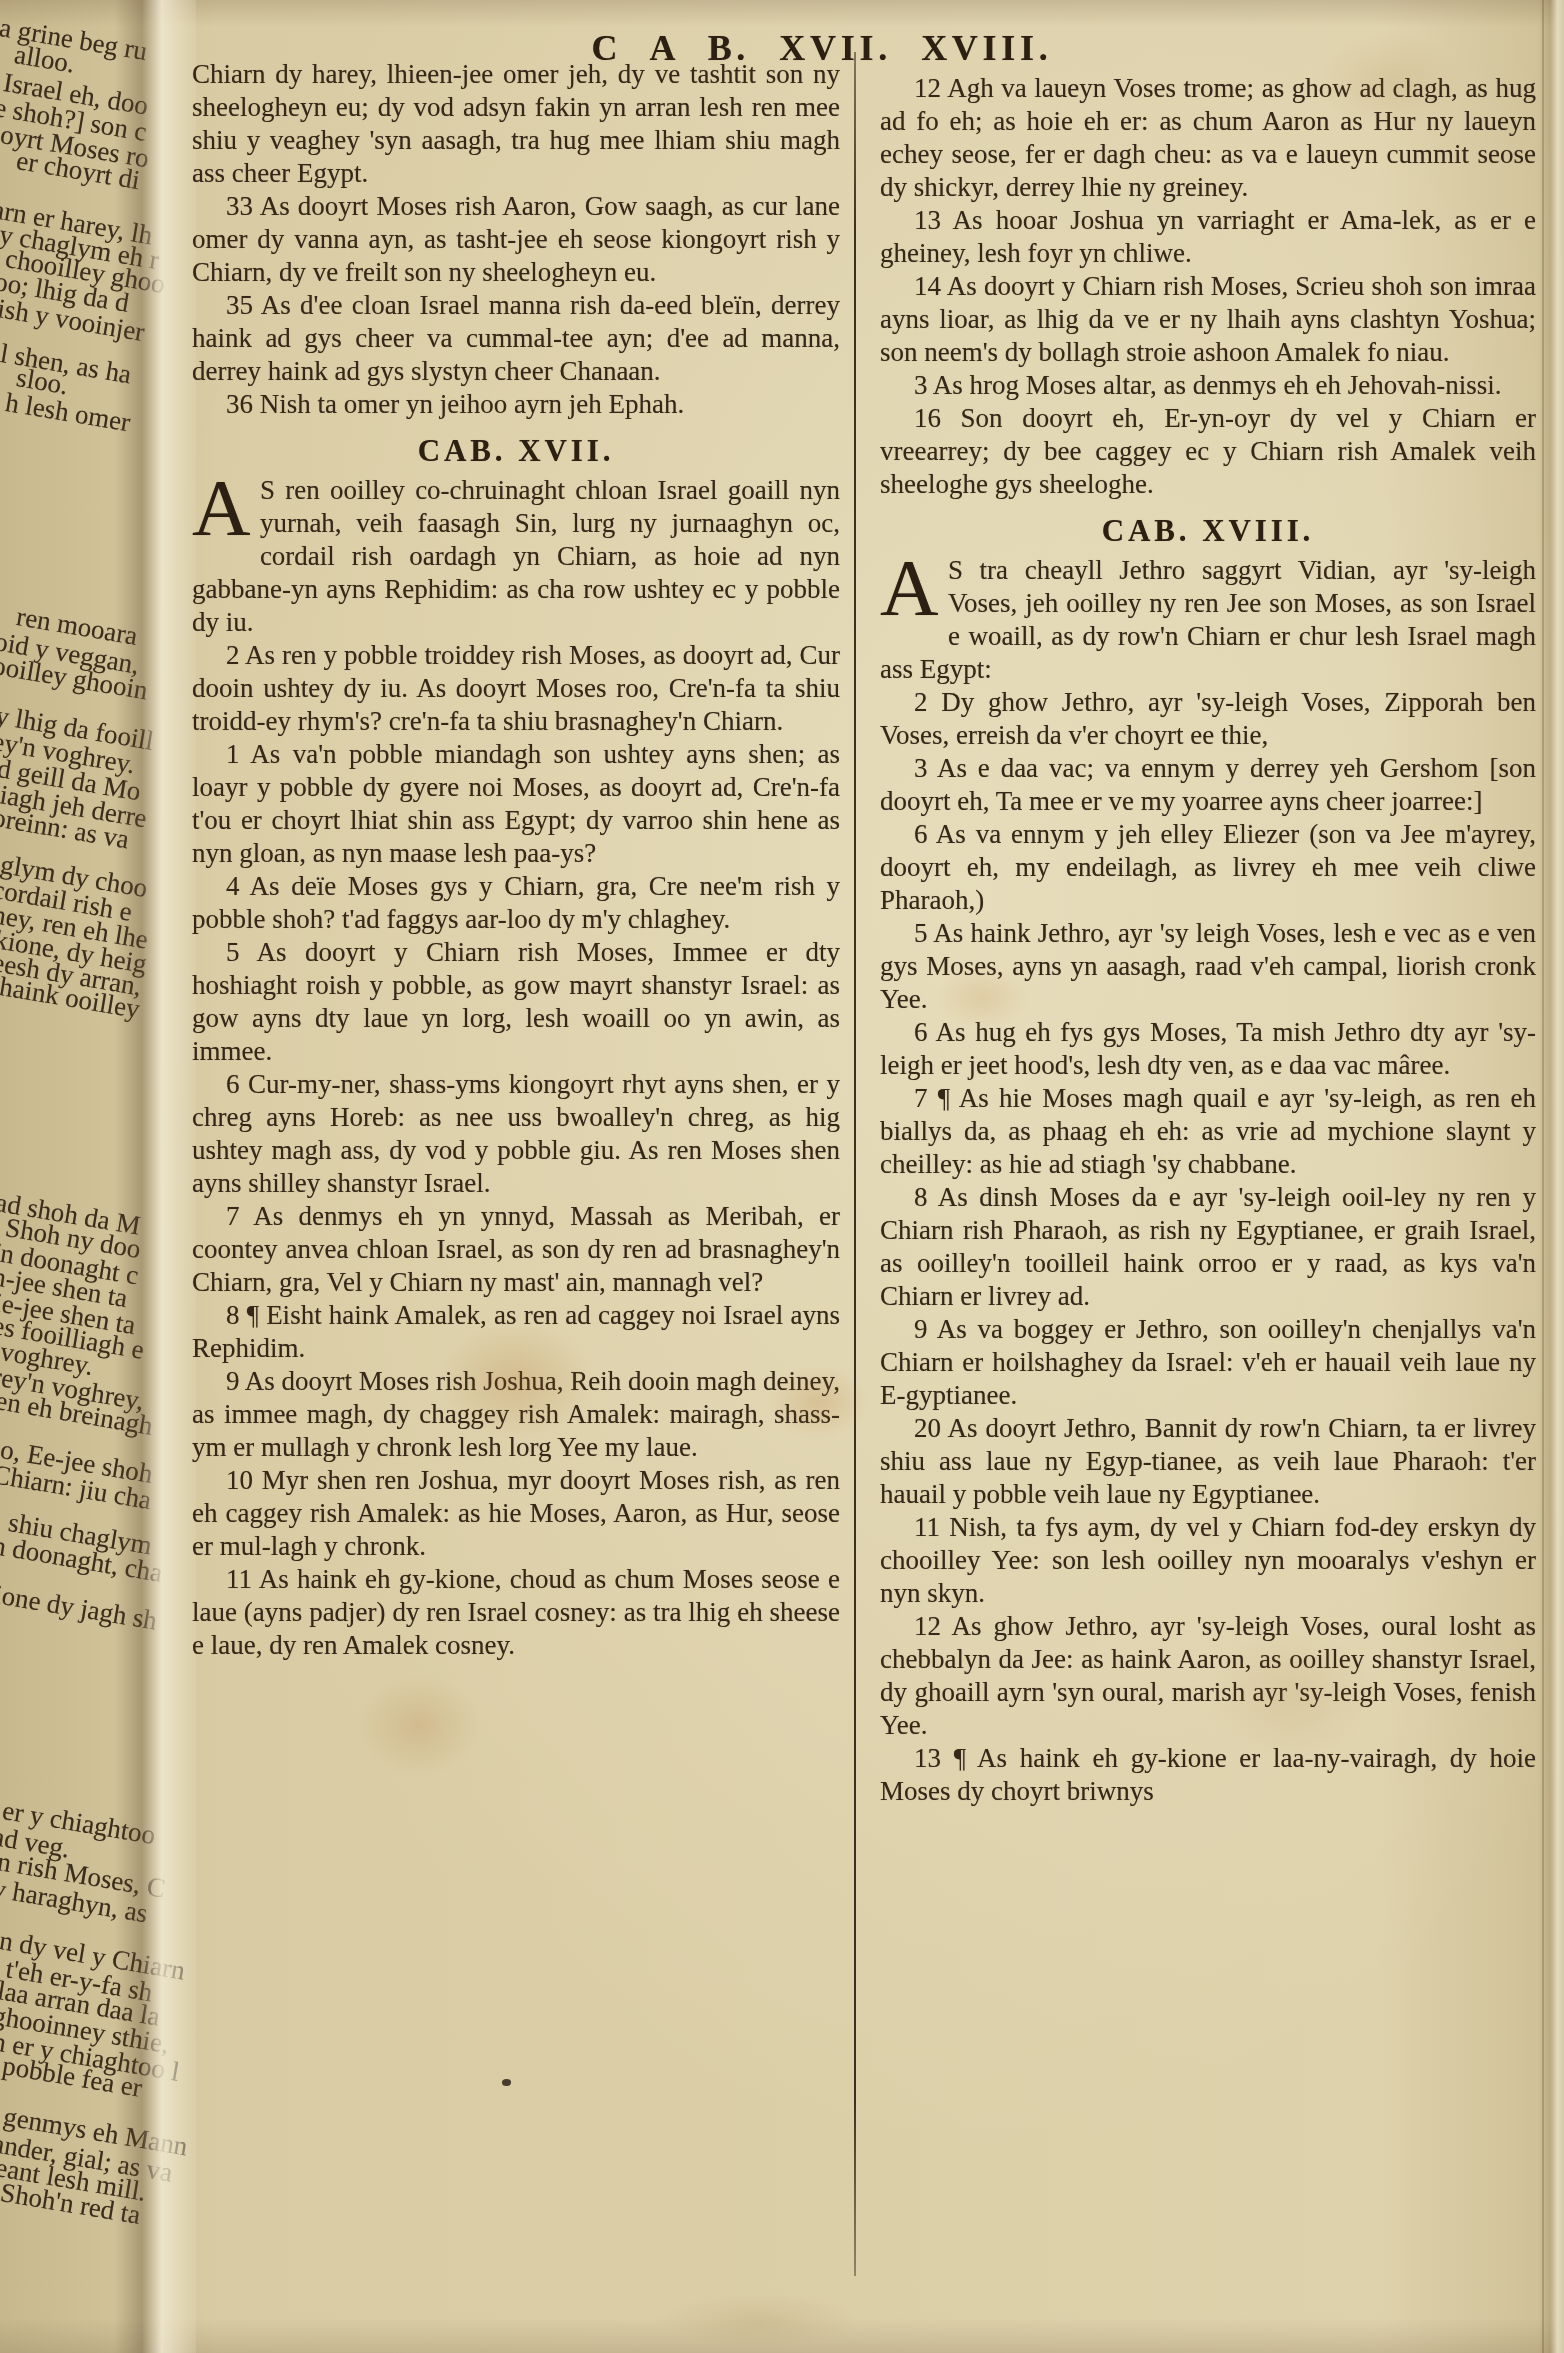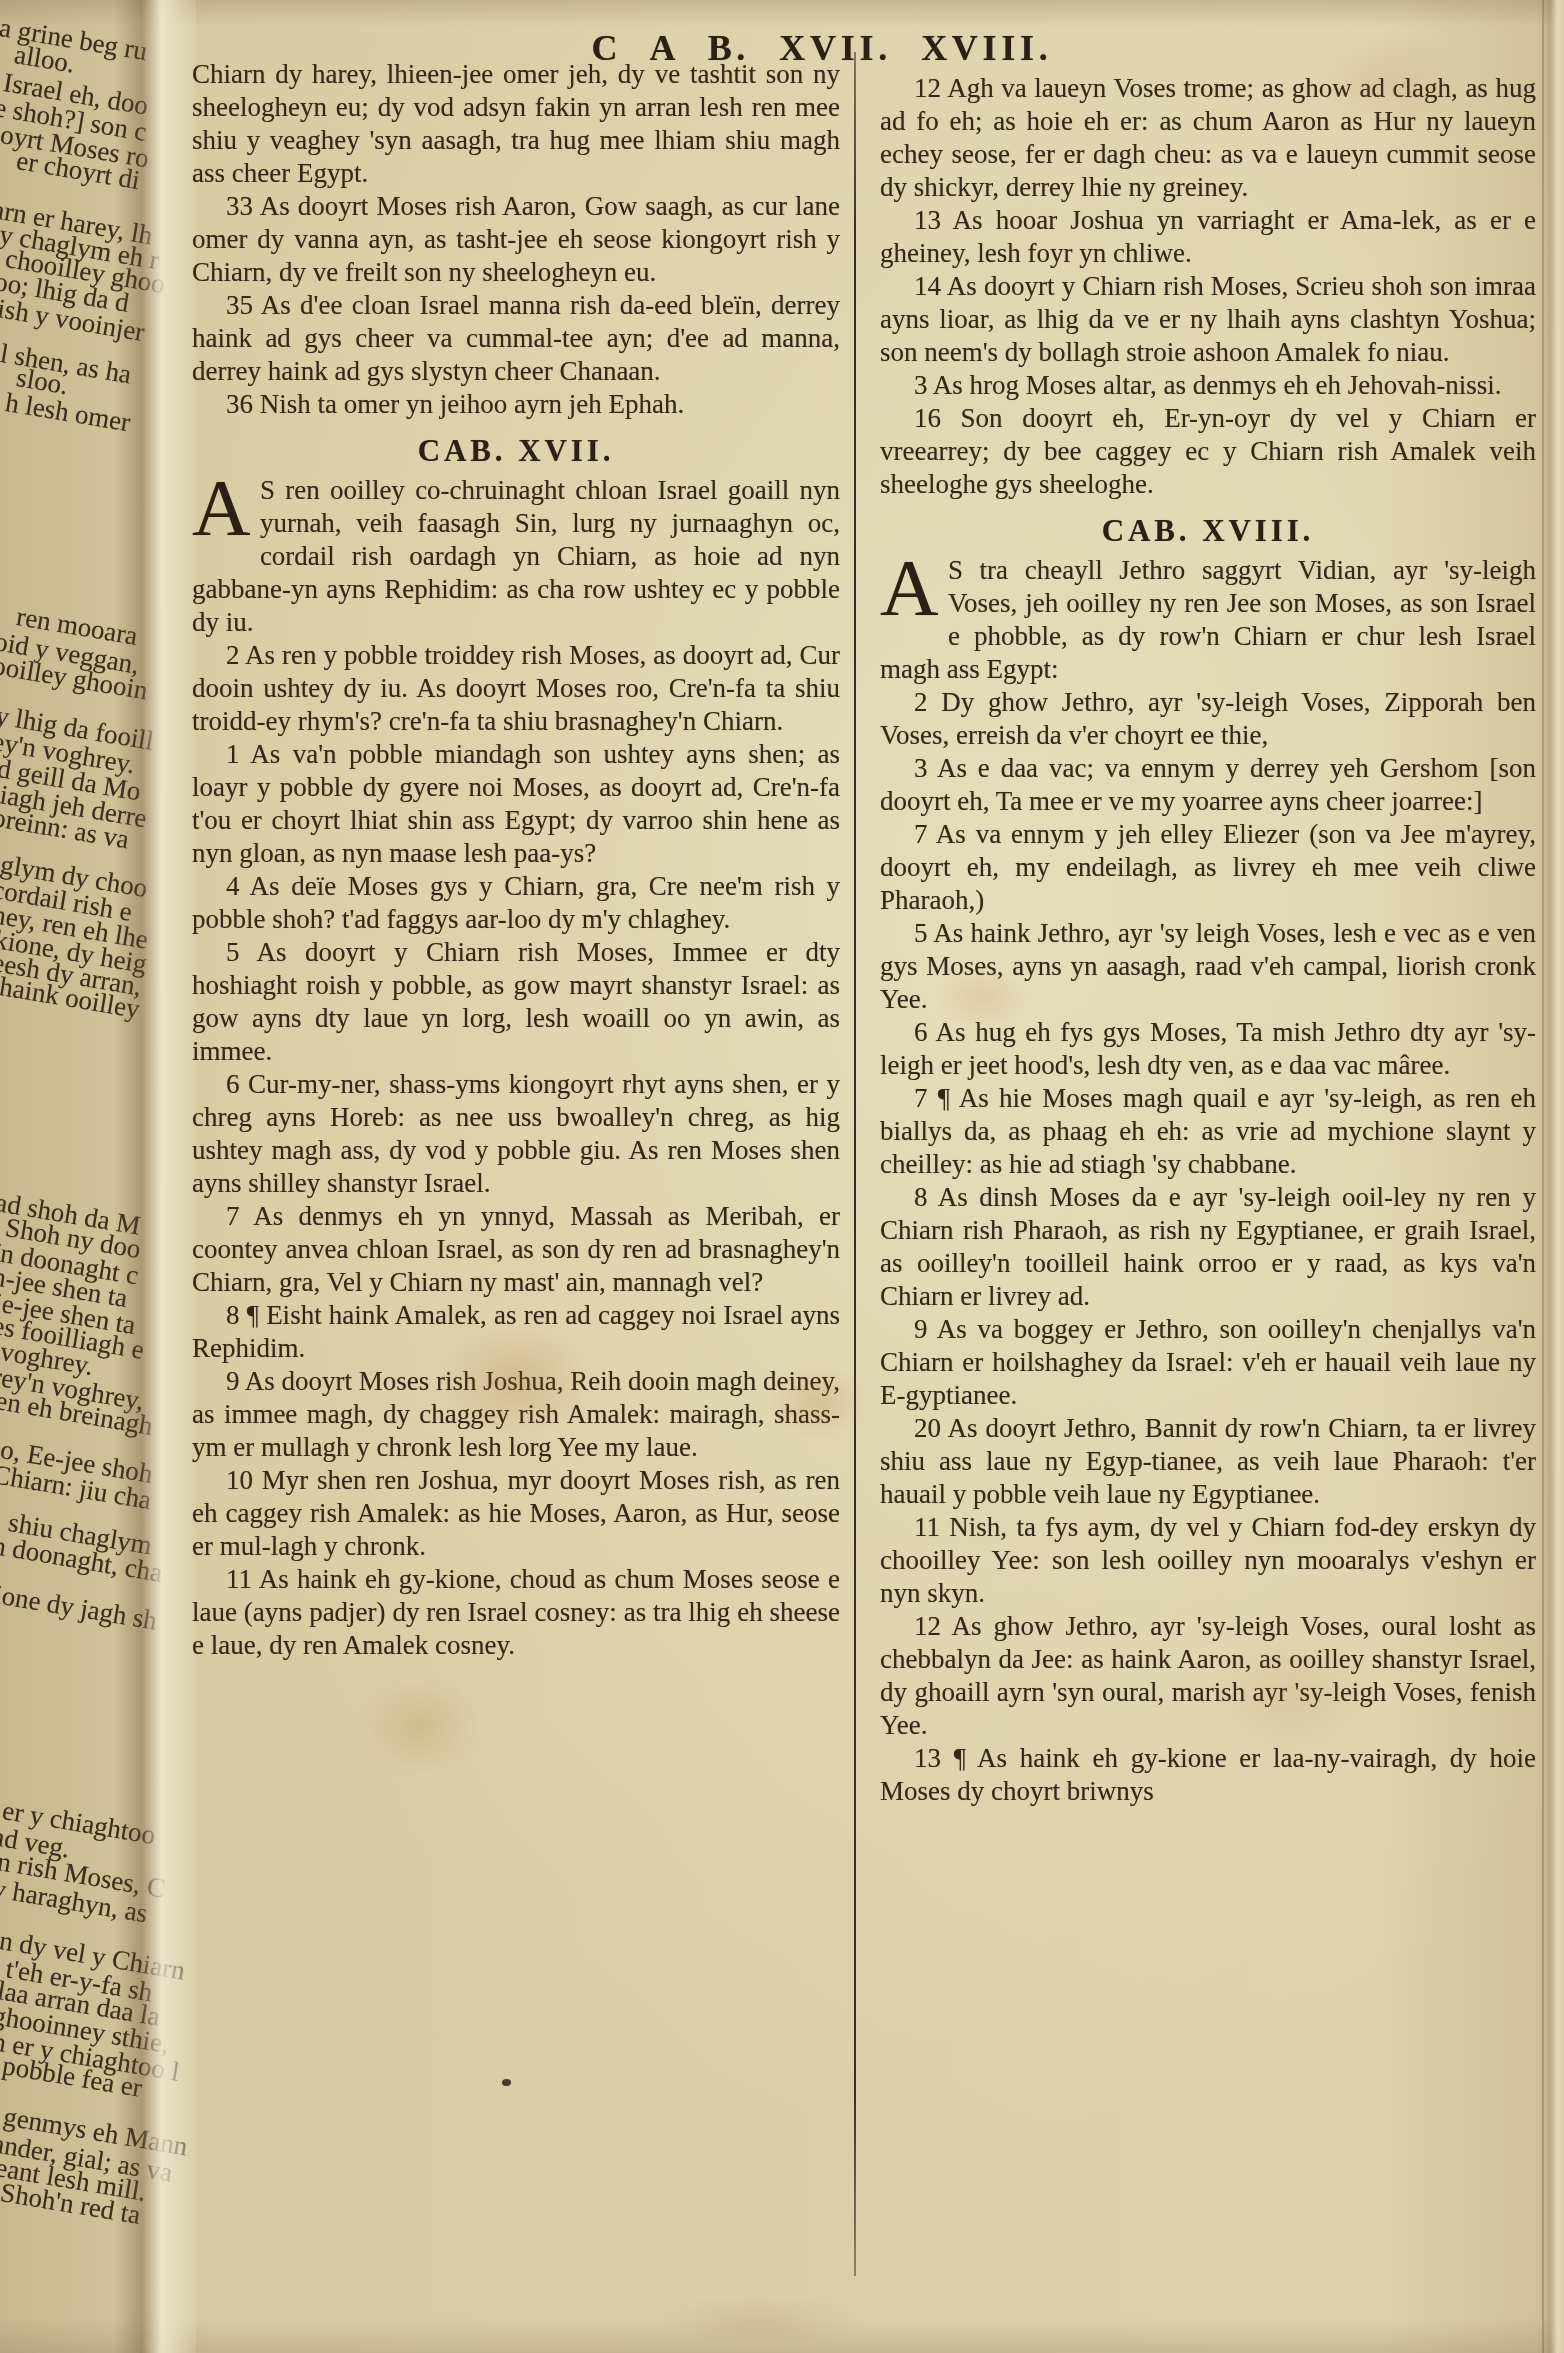--- a/index.html
+++ b/index.html
@@ -177,24 +177,24 @@
 
   <div class="divider"></div>
 
   <div class="col col-right">
       <p class="para verse">12 Agh va laueyn Voses trome; as ghow ad clagh, as hug ad fo eh; as hoie eh er: as chum Aaron as Hur ny laueyn echey seose, fer er dagh cheu: as va e laueyn cummit seose dy shickyr, derrey lhie ny greiney.</p>
       <p class="para verse">13 As hooar Joshua yn varriaght er Ama-lek, as er e gheiney, lesh foyr yn chliwe.</p>
       <p class="para verse">14 As dooyrt y Chiarn rish Moses, Scrieu shoh son imraa ayns lioar, as lhig da ve er ny lhaih ayns clashtyn Yoshua; son neem's dy bollagh stroie ashoon Amalek fo niau.</p>
       <p class="para verse">3 As hrog Moses altar, as denmys eh eh Jehovah-nissi.</p>
       <p class="para verse">16 Son dooyrt eh, Er-yn-oyr dy vel y Chiarn er vreearrey; dy bee caggey ec y Chiarn rish Amalek veih sheeloghe gys sheeloghe.</p>
       <h2 class="chap-head">CAB. XVIII.</h2>
-      <p class="para drop"><span class="dropcap">A</span><span>S tra cheayll Jethro saggyrt Vidian, ayr 'sy-leigh Voses, jeh ooilley ny ren Jee son Moses, as son Israel e phobble, as dy row'n Chiarn er chur lesh Israel magh ass Egypt:</span></p>
+      <p class="para drop"><span class="dropcap">A</span><span>S tra cheayll Jethro saggyrt Vidian, ayr 'sy-leigh Voses, jeh ooilley ny ren Jee son Moses, as son Israel e woaill, as dy row'n Chiarn er chur lesh Israel magh ass Egypt:</span></p>
       <p class="para verse">2 Dy ghow Jethro, ayr 'sy-leigh Voses, Zipporah ben Voses, erreish da v'er choyrt ee thie,</p>
       <p class="para verse">3 As e daa vac; va ennym y derrey yeh Gershom [son dooyrt eh, Ta mee er ve my yoarree ayns cheer joarree:]</p>
-      <p class="para verse">7 As va ennym y jeh elley Eliezer (son va Jee m'ayrey, dooyrt eh, my endeilagh, as livrey eh mee veih cliwe Pharaoh,)</p>
+      <p class="para verse">6 As va ennym y jeh elley Eliezer (son va Jee m'ayrey, dooyrt eh, my endeilagh, as livrey eh mee veih cliwe Pharaoh,)</p>
       <p class="para verse">5 As haink Jethro, ayr 'sy leigh Voses, lesh e vec as e ven gys Moses, ayns yn aasagh, raad v'eh campal, liorish cronk Yee.</p>
       <p class="para verse">6 As hug eh fys gys Moses, Ta mish Jethro dty ayr 'sy-leigh er jeet hood's, lesh dty ven, as e daa vac mâree.</p>
       <p class="para verse">7 ¶ As hie Moses magh quail e ayr 'sy-leigh, as ren eh biallys da, as phaag eh eh: as vrie ad mychione slaynt y cheilley: as hie ad stiagh 'sy chabbane.</p>
       <p class="para verse">8 As dinsh Moses da e ayr 'sy-leigh ooil-ley ny ren y Chiarn rish Pharaoh, as rish ny Egyptianee, er graih Israel, as ooilley'n tooilleil haink orroo er y raad, as kys va'n Chiarn er livrey ad.</p>
       <p class="para verse">9 As va boggey er Jethro, son ooilley'n chenjallys va'n Chiarn er hoilshaghey da Israel: v'eh er hauail veih laue ny E-gyptianee.</p>
       <p class="para verse">20 As dooyrt Jethro, Bannit dy row'n Chiarn, ta er livrey shiu ass laue ny Egyp-tianee, as veih laue Pharaoh: t'er hauail y pobble veih laue ny Egyptianee.</p>
       <p class="para verse">11 Nish, ta fys aym, dy vel y Chiarn fod-dey erskyn dy chooilley Yee: son lesh ooilley nyn mooaralys v'eshyn er nyn skyn.</p>
       <p class="para verse">12 As ghow Jethro, ayr 'sy-leigh Voses, oural losht as chebbalyn da Jee: as haink Aaron, as ooilley shanstyr Israel, dy ghoaill ayrn 'syn oural, marish ayr 'sy-leigh Voses, fenish Yee.</p>
       <p class="para verse">13 ¶ As haink eh gy-kione er laa-ny-vairagh, dy hoie Moses dy choyrt briwnys</p>
     </div>

